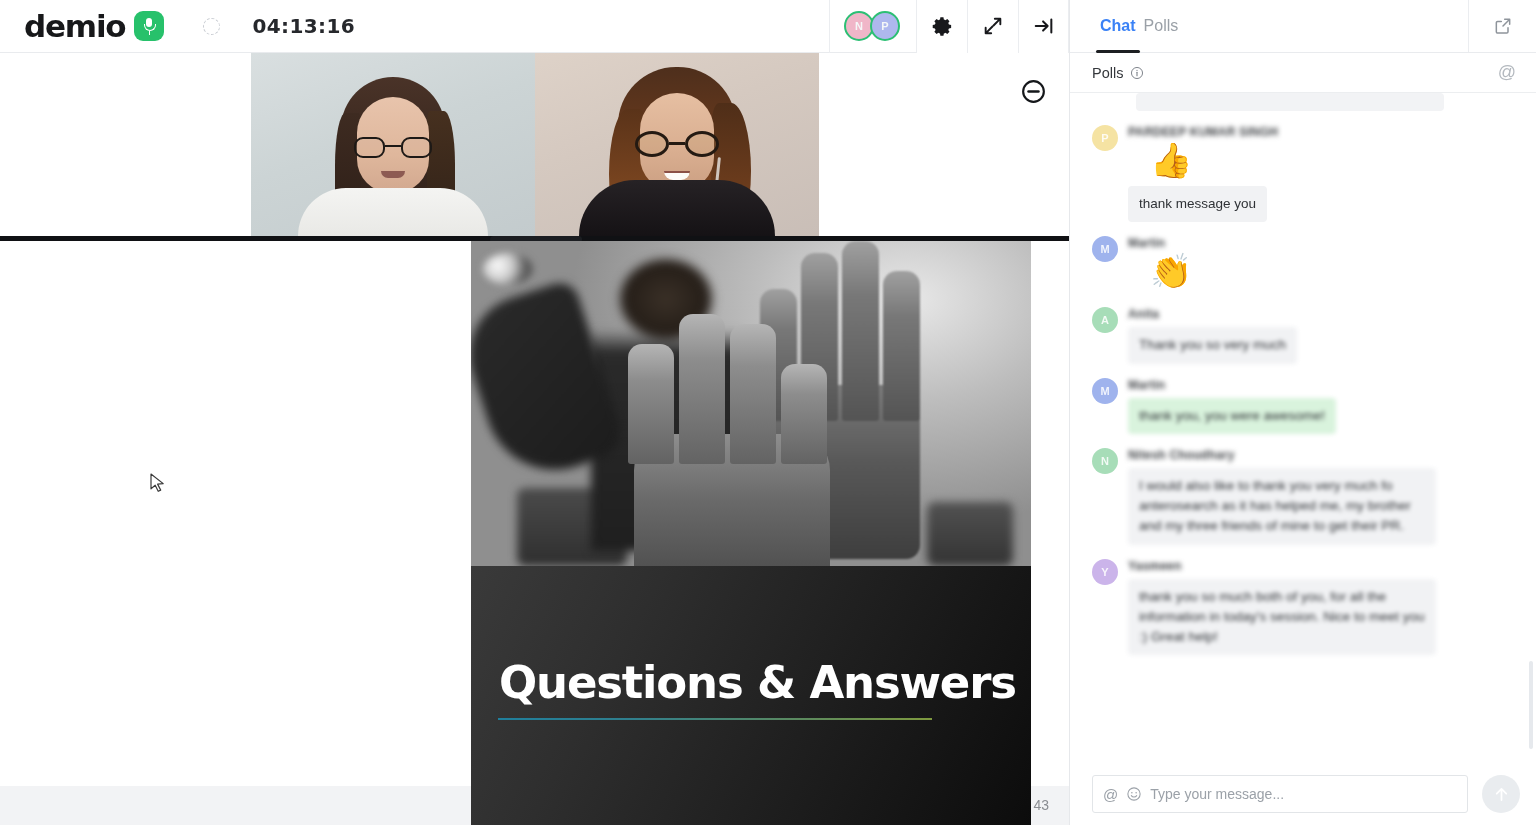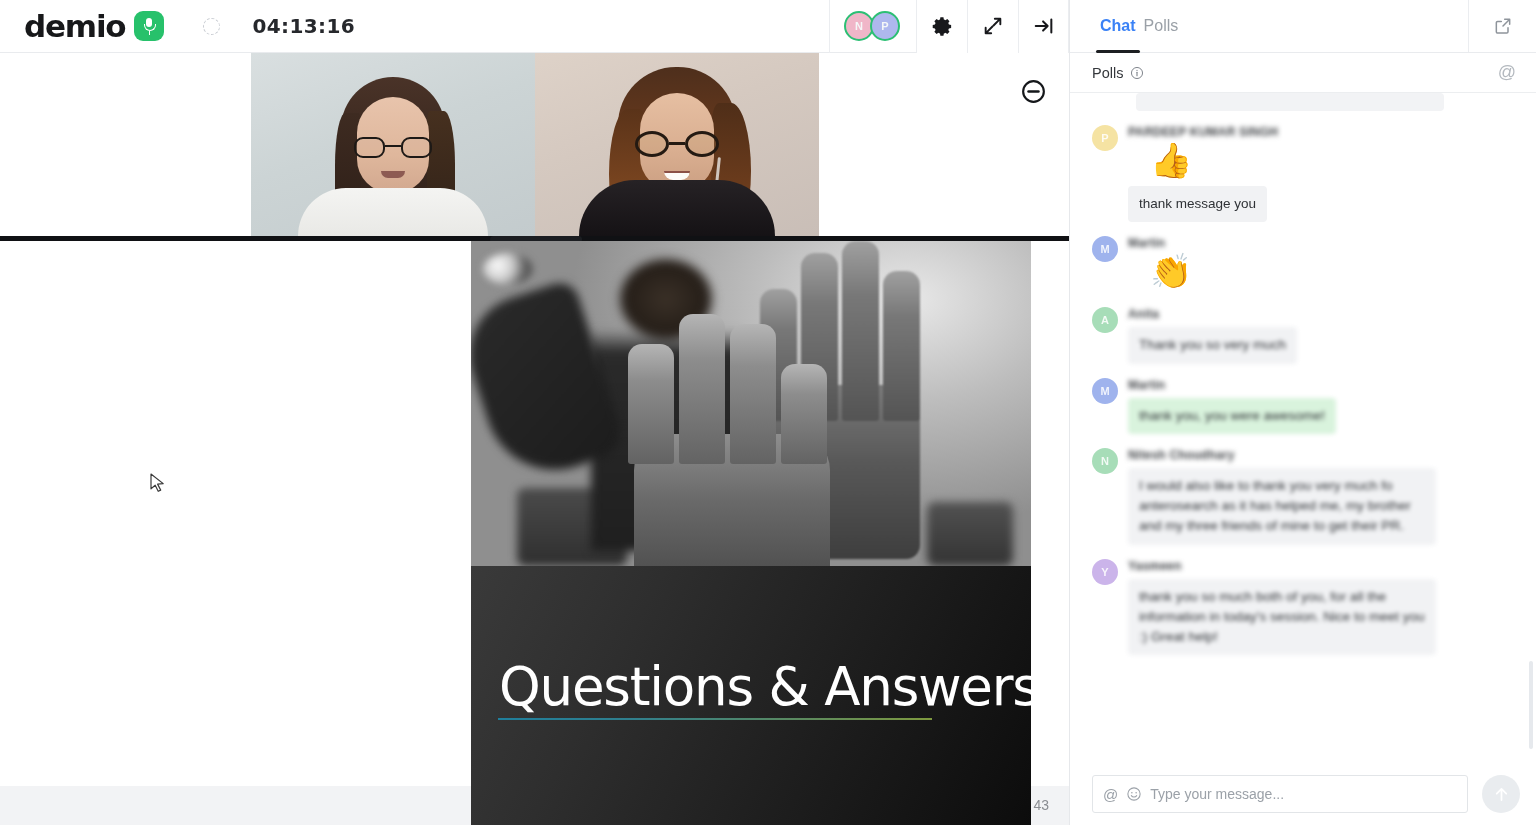--- a/index.html
+++ b/index.html
@@ -274,21 +274,21 @@
     position:absolute; right: 18px; bottom: 0; width: 86px; height: 64px;
     background: linear-gradient(180deg,#525252,#333); filter: blur(4px);
     border-radius: 8px;
   }
   .slide-body {
     position: absolute; left: 0; top: 325px; right: 0; bottom: 0;
     background: linear-gradient(118deg,#3a3a3a 0%,#2e2e2e 28%,#1e1e1e 62%,#0c0c0c 100%);
   }
   .slide-title {
     position: absolute; left: 28px; top: 90px;
-    font-size: 53px; font-weight: 400; color: #ffffff;
+    font-size: 45px; font-weight: 700; color: #ffffff;
     letter-spacing: -1.2px; white-space: nowrap;
     font-family: "DejaVu Sans", sans-serif;
   }
   .slide-rule {
     position: absolute; left: 27px; top: 152px; width: 434px; height: 2px;
     background: linear-gradient(90deg,#1f7f9c 0%,#2f7f8e 30%,#5c8a5e 70%,#7f9a3f 100%);
   }
   .slide-pagenum {
     position: absolute; right: 20px; bottom: 12px;
     font-size: 14px; color: #8a8d92;

